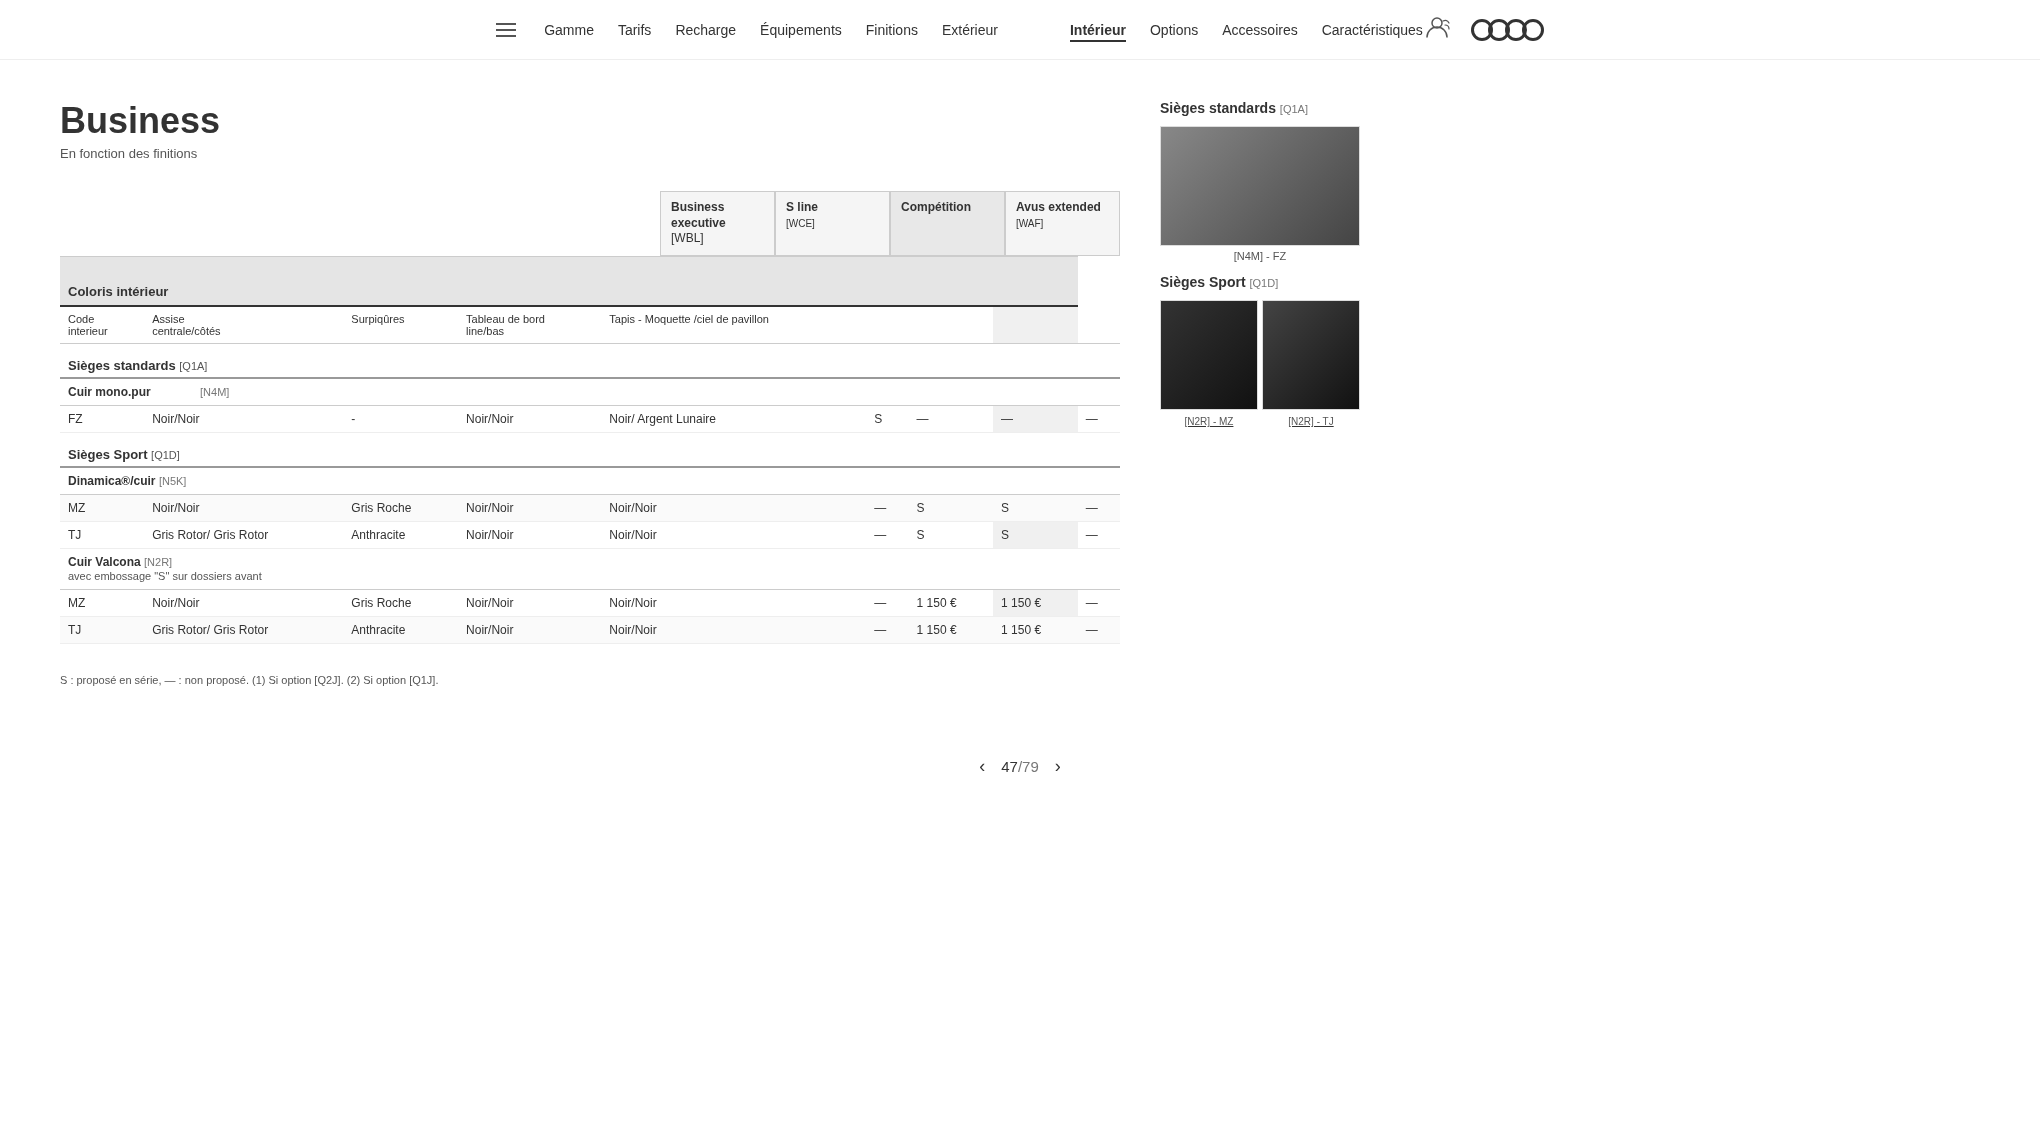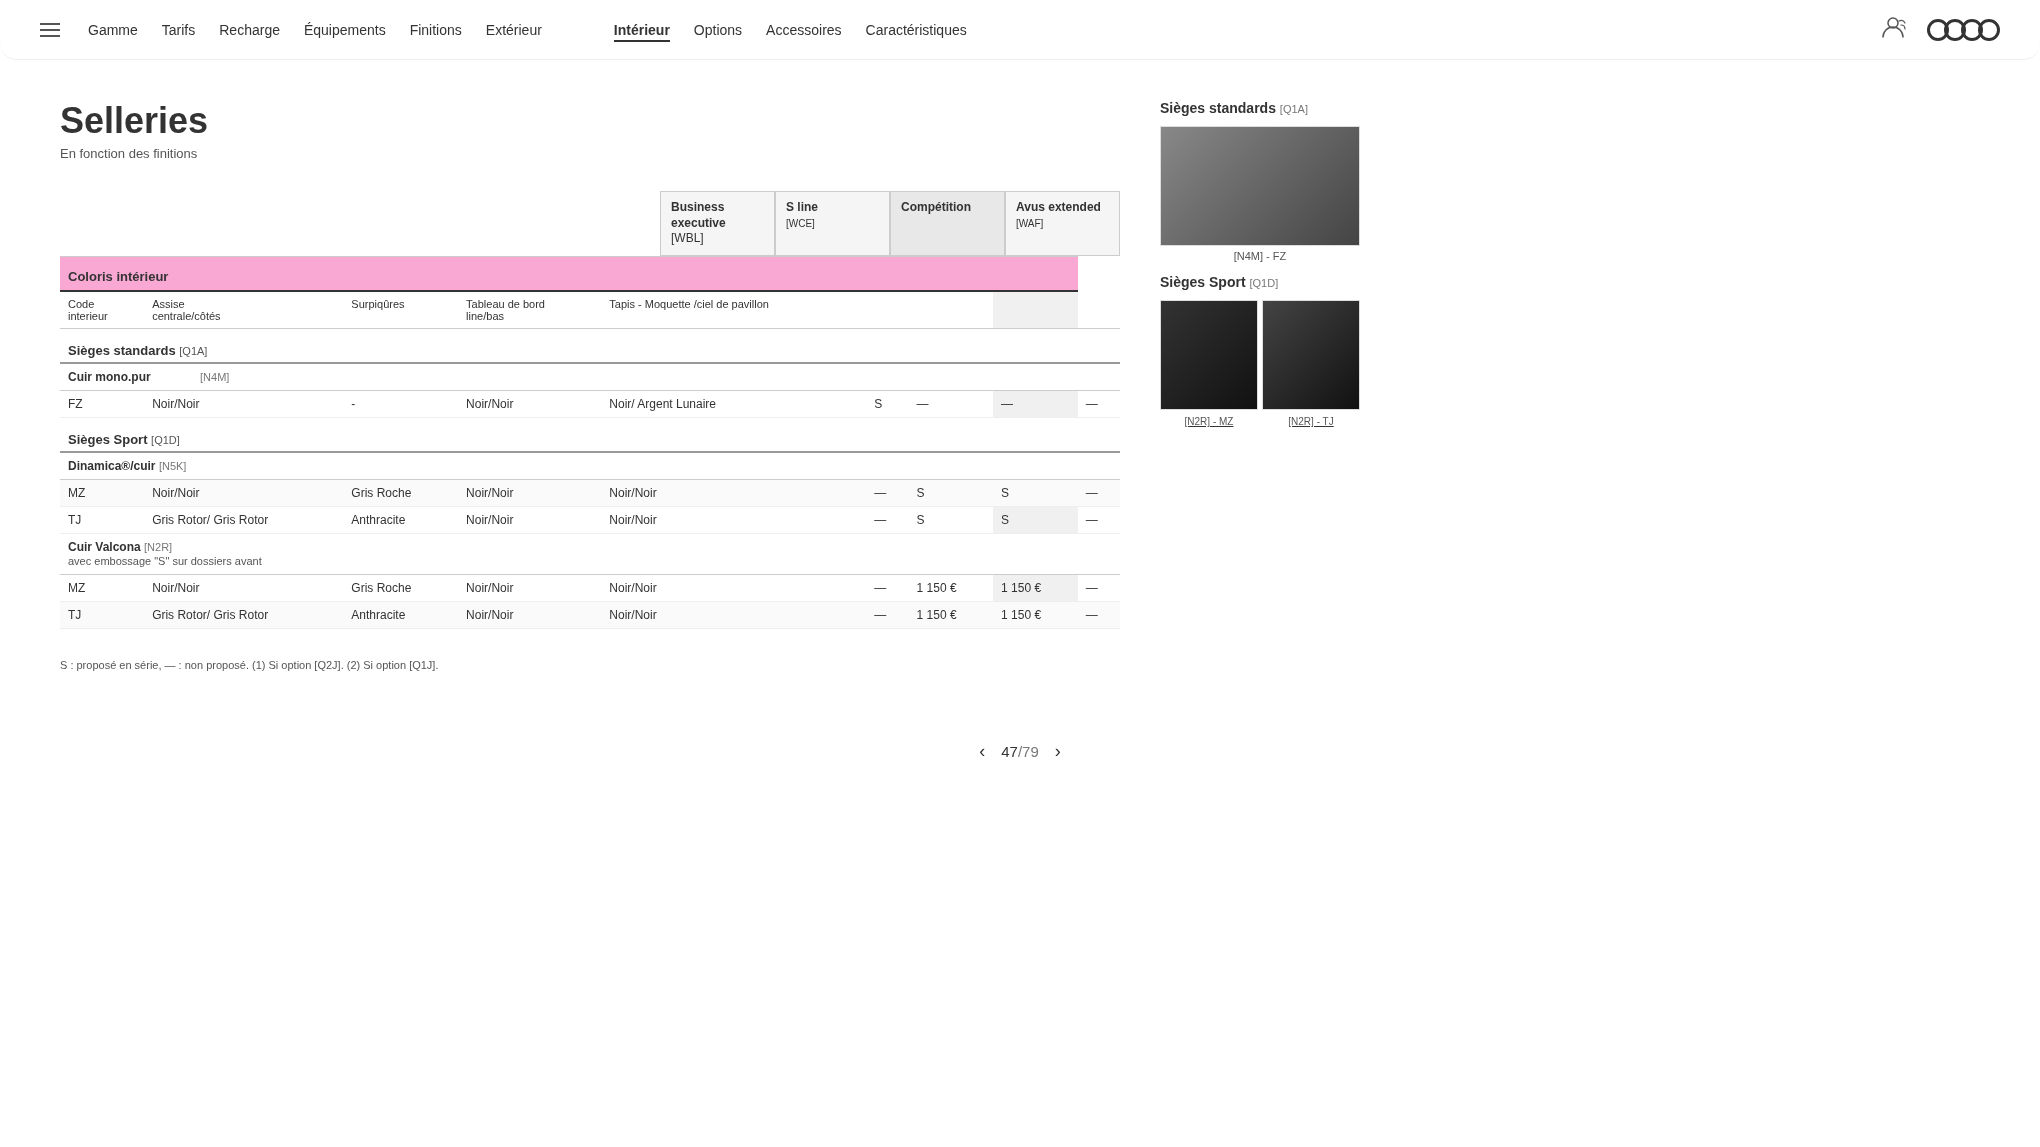--- a/index.html
+++ b/index.html
@@ -1,22 +1,22 @@
 <!DOCTYPE html>
 <html><head>
   <meta charset="utf-8">
   <style>
     * { box-sizing: border-box; margin: 0; padding: 0; }
     body { font-family: Arial, sans-serif; background: #fff; color: #333; font-size: 13px; }
 
     
     nav {
-      display: flex; align-items: center; justify-content: space-between;
+      display: flex; align-items: center; justify-content: center;
       padding: 0 40px; height: 60px; border-bottom: 1px solid #eee;
-      position: sticky; top: 0; background: #fff; z-index: 100; border-radius: 17px;
+      position: sticky; top: 0; background: #fff; z-index: 100;
     }
     .nav-left { display: flex; align-items: center; gap: 28px; }
     .nav-hamburger { display: flex; flex-direction: column; gap: 4px; cursor: pointer; }
     .nav-hamburger span { display: block; width: 20px; height: 2px; background: #555; }
     .nav-links { display: flex; gap: 24px; list-style: none; }
     .nav-links li a { text-decoration: none; color: #333; font-size: 14px; }
     .nav-links li a.active { border-bottom: 2px solid #333; padding-bottom: 2px; font-weight: bold; margin-left: 48px; }
     .nav-right { display: flex; align-items: center; gap: 20px; }
     .audi-logo { display: flex; gap: 3px; }
     .audi-logo .ring {
@@ -50,22 +50,22 @@
       line-height: 1.3;
     }
     .finition-cell.highlight { background: #e8e8e8; }
 
     
     table {
       width: 100%; border-collapse: collapse; margin-top: 0;
       font-size: 12px;
     }
     table thead tr.coloris-row td {
-      background: #f9a8d4; font-weight: bold; font-size: 13px;
-      padding: 12px 8px 6px 8px; border-bottom: 2px solid #333;
+      background: #e5e5e5; font-weight: bold; font-size: 13px;
+      padding: 27px 8px 6px 8px; border-bottom: 2px solid #333;
       border-top: 1px solid #ccc;
     }
     table thead tr.header-row th {
       padding: 6px 8px; font-weight: normal; font-size: 11px;
       border-bottom: 1px solid #ccc; text-align: left; vertical-align: top;
       color: #333;
     }
 
     table tbody tr td { padding: 6px 8px; border-bottom: 1px solid #eee; vertical-align: middle; }
     table tbody tr.section-header td {
@@ -152,21 +152,21 @@
       <div class="ring"></div>
       <div class="ring"></div>
       <div class="ring"></div>
       <div class="ring"></div>
     </div>
   </div>
 </nav>
 
 <main>
   <div class="content-area">
-    <h1 class="page-title">Selleries</h1>
+    <h1 class="page-title">Business</h1>
     <p class="page-subtitle">En fonction des finitions</p>
 
     <div class="table-container">
 
       <div class="finitions-row">
         <div class="finitions-cells">
           <div class="finition-cell">
             <strong>Business executive</strong><br><span style="font-weight:normal; font-size:12px;">[WBL]</span>
           </div>
           <div class="finition-cell">

